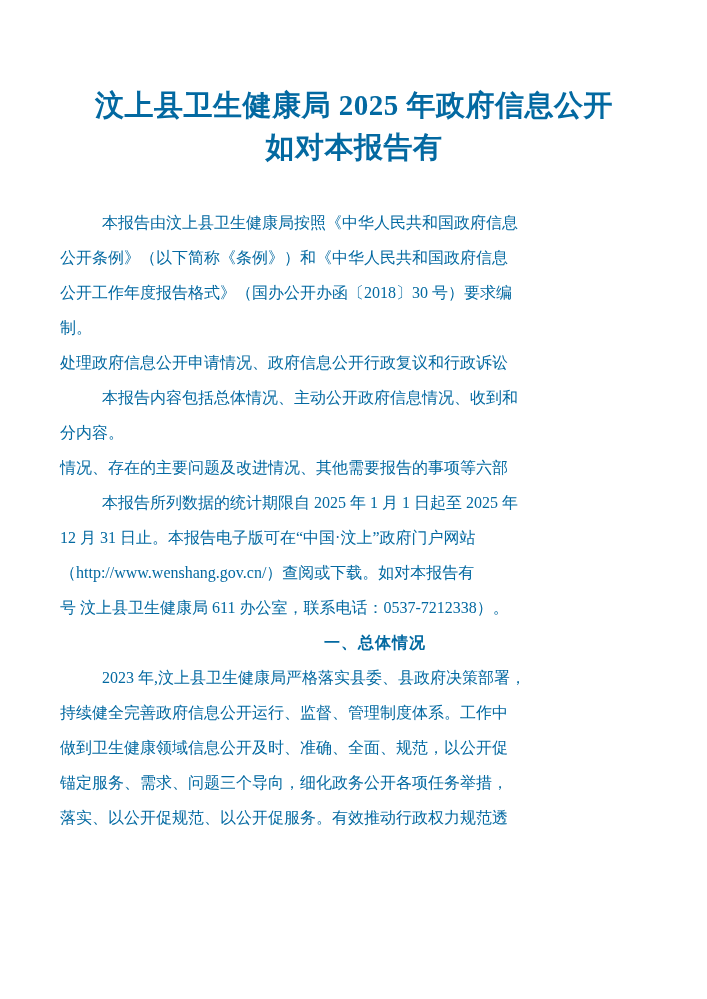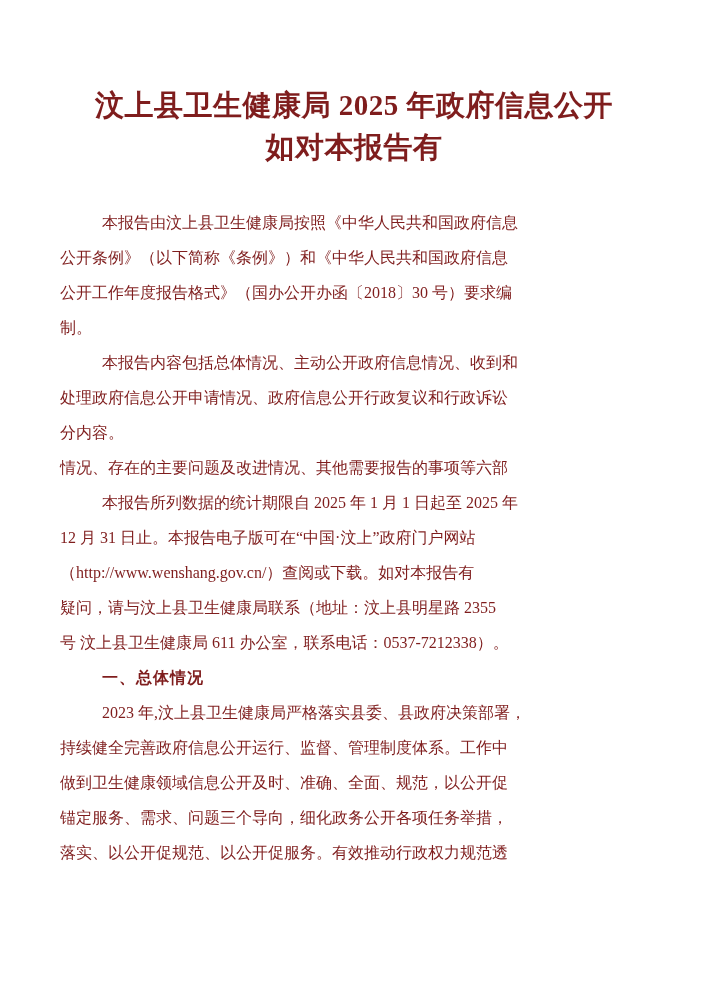--- a/index.html
+++ b/index.html
@@ -3,21 +3,21 @@
 <meta charset="utf-8">
 <style>
   * { margin: 0; padding: 0; box-sizing: border-box; }
   html, body { background: #ffffff; }
   .page {
     position: relative;
     width: 707px;
     height: 999px;
     margin: 0 auto;
     background: #ffffff;
-    color: #7f1d1d;
+    color: #0369a1;
     overflow: hidden;
     font-family: "Liberation Serif", "DejaVu Serif", serif;
   }
   .doc {
     padding: 84px 59px 0 60px;
   }
   .title-block {
     text-align: center;
     font-weight: bold;
     font-size: 29px;
@@ -35,20 +35,21 @@
     white-space: pre;
     overflow: visible;
   }
   .indent {
     text-indent: 42px;
   }
   .heading {
     font-weight: bold;
     font-family: "Liberation Sans", "DejaVu Sans", sans-serif;
     letter-spacing: 1px;
+    text-align: center;
   }
 </style>
 </head>
 <body>
 
 <div class="page">
   <div class="doc">
 
     <div class="title-block">
       <div>汶上县卫生健康局 2025 年政府信息公开</div>
@@ -58,31 +59,30 @@
     <div class="content">
 
       <div>
         <div class="line indent">本报告由汶上县卫生健康局按照《中华人民共和国政府信息</div>
         <div class="line">公开条例》（以下简称《条例》）和《中华人民共和国政府信息</div>
         <div class="line">公开工作年度报告格式》（国办公开办函〔2018〕30 号）要求编</div>
         <div class="line">制。</div>
       </div>
 
       <div>
+        <div class="line">处理政府信息公开申请情况、政府信息公开行政复议和行政诉讼</div>
         <div class="line indent">本报告内容包括总体情况、主动公开政府信息情况、收到和</div>
-        <div class="line">处理政府信息公开申请情况、政府信息公开行政复议和行政诉讼</div>
         <div class="line">分内容。</div>
         <div class="line">情况、存在的主要问题及改进情况、其他需要报告的事项等六部</div>
       </div>
 
       <div>
         <div class="line indent">本报告所列数据的统计期限自 2025 年 1 月 1 日起至 2025 年</div>
         <div class="line">12 月 31 日止。本报告电子版可在“中国·汶上”政府门户网站</div>
         <div class="line">（http://www.wenshang.gov.cn/）查阅或下载。如对本报告有</div>
-        <div class="line">疑问，请与汶上县卫生健康局联系（地址：汶上县明星路 2355</div>
         <div class="line">号 汶上县卫生健康局 611 办公室，联系电话：0537-7212338）。</div>
       </div>
 
       <div class="line indent heading">一、总体情况</div>
 
       <div>
         <div class="line indent">2023 年,汶上县卫生健康局严格落实县委、县政府决策部署，</div>
         <div class="line">持续健全完善政府信息公开运行、监督、管理制度体系。工作中</div>
         <div class="line">做到卫生健康领域信息公开及时、准确、全面、规范，以公开促</div>
         <div class="line">锚定服务、需求、问题三个导向，细化政务公开各项任务举措，</div>

